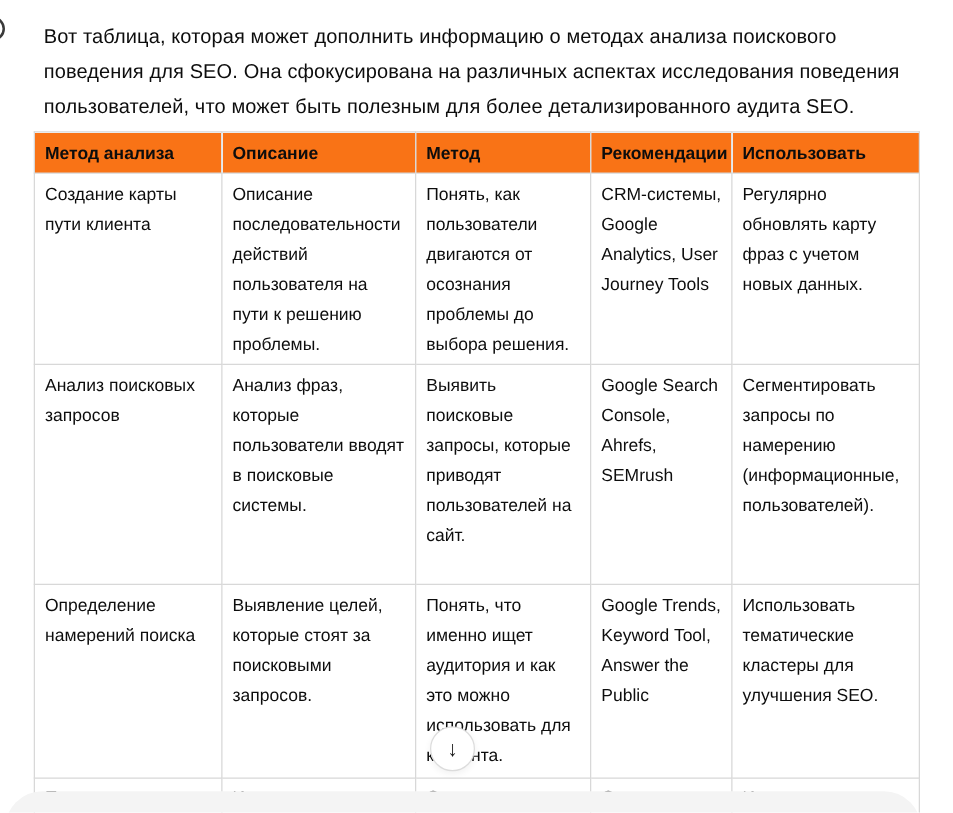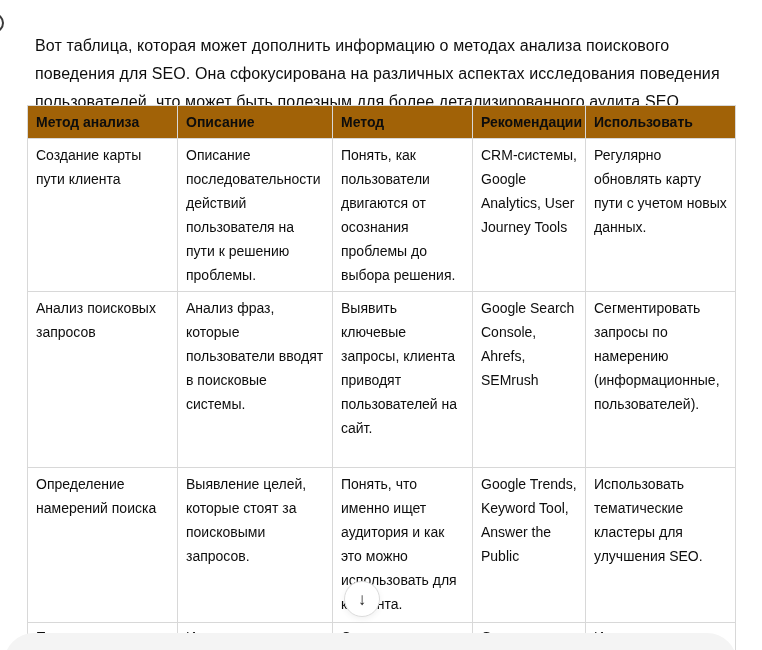--- a/index.html
+++ b/index.html
@@ -8,35 +8,35 @@
     background:#ffffff; color:#0d0d0d;
     font-family:"Liberation Sans", sans-serif;
   }
   
   .avatar {
     position:absolute; left:-16px; top:13px; width:20px; height:20px;
     border-radius:50%; background:#ffffff; border:2px solid #3a3a3a;
     box-sizing:border-box;
   }
   .intro {
-    position:absolute; left:35px; top:16px; width:700px;
+    position:absolute; left:35px; top:0; width:700px;
     font-size:16px; line-height:28px; letter-spacing:0.1px;
   }
   table.seo {
     position:absolute; left:27px; top:105px; width:708px;
     border-collapse:collapse; table-layout:fixed;
     font-size:14px; line-height:24px;
   }
   table.seo th, table.seo td {
     border:1px solid #d8d8d8; text-align:left;
     padding:4px 8px; vertical-align:top; box-sizing:border-box;
     overflow:hidden;
   }
   table.seo th {
-    background:#a16207; height:33px; vertical-align:middle;
+    background:#f97316; height:33px; vertical-align:middle;
     font-weight:700; font-size:14px; padding:4px 8px;
   }
   td.method { font-weight:400; }
   tr.r1 { height:153px; }
   tr.r2 { height:176px; }
   tr.r3 { height:155px; }
   tr.partial { height:28px; }
   tr.partial td { padding-top:2px; border-bottom:none; }
   .scroll-btn {
     position:absolute; left:344px; top:581px; width:34px; height:34px;
@@ -76,26 +76,26 @@
       <th>Рекомендации</th>
       <th>Использовать</th>
     </tr>
   </thead>
   <tbody>
     <tr class="r1">
       <td class="method">Создание карты пути клиента</td>
       <td>Описание последовательности действий пользователя на пути к решению проблемы.</td>
       <td>Понять, как пользователи двигаются от осознания проблемы до выбора решения.</td>
       <td>CRM-системы, Google Analytics, User Journey Tools</td>
-      <td>Регулярно обновлять карту пути с учетом новых данных.</td>
+      <td>Регулярно обновлять карту фраз с учетом новых данных.</td>
     </tr>
     <tr class="r2">
       <td class="method">Анализ поисковых запросов</td>
       <td>Анализ фраз, которые пользователи вводят в поисковые системы.</td>
-      <td>Выявить ключевые запросы, клиента приводят пользователей на сайт.</td>
+      <td>Выявить поисковые запросы, которые приводят пользователей на сайт.</td>
       <td>Google Search Console, Ahrefs, SEMrush</td>
       <td>Сегментировать запросы по намерению (информационные, пользователей).</td>
     </tr>
     <tr class="r3">
       <td class="method">Определение намерений поиска</td>
       <td>Выявление целей, которые стоят за поисковыми запросов.</td>
       <td>Понять, что именно ищет аудитория и как это можно использовать для контента.</td>
       <td>Google Trends, Keyword Tool, Answer the Public</td>
       <td>Использовать тематические кластеры для улучшения SEO.</td>
     </tr>

